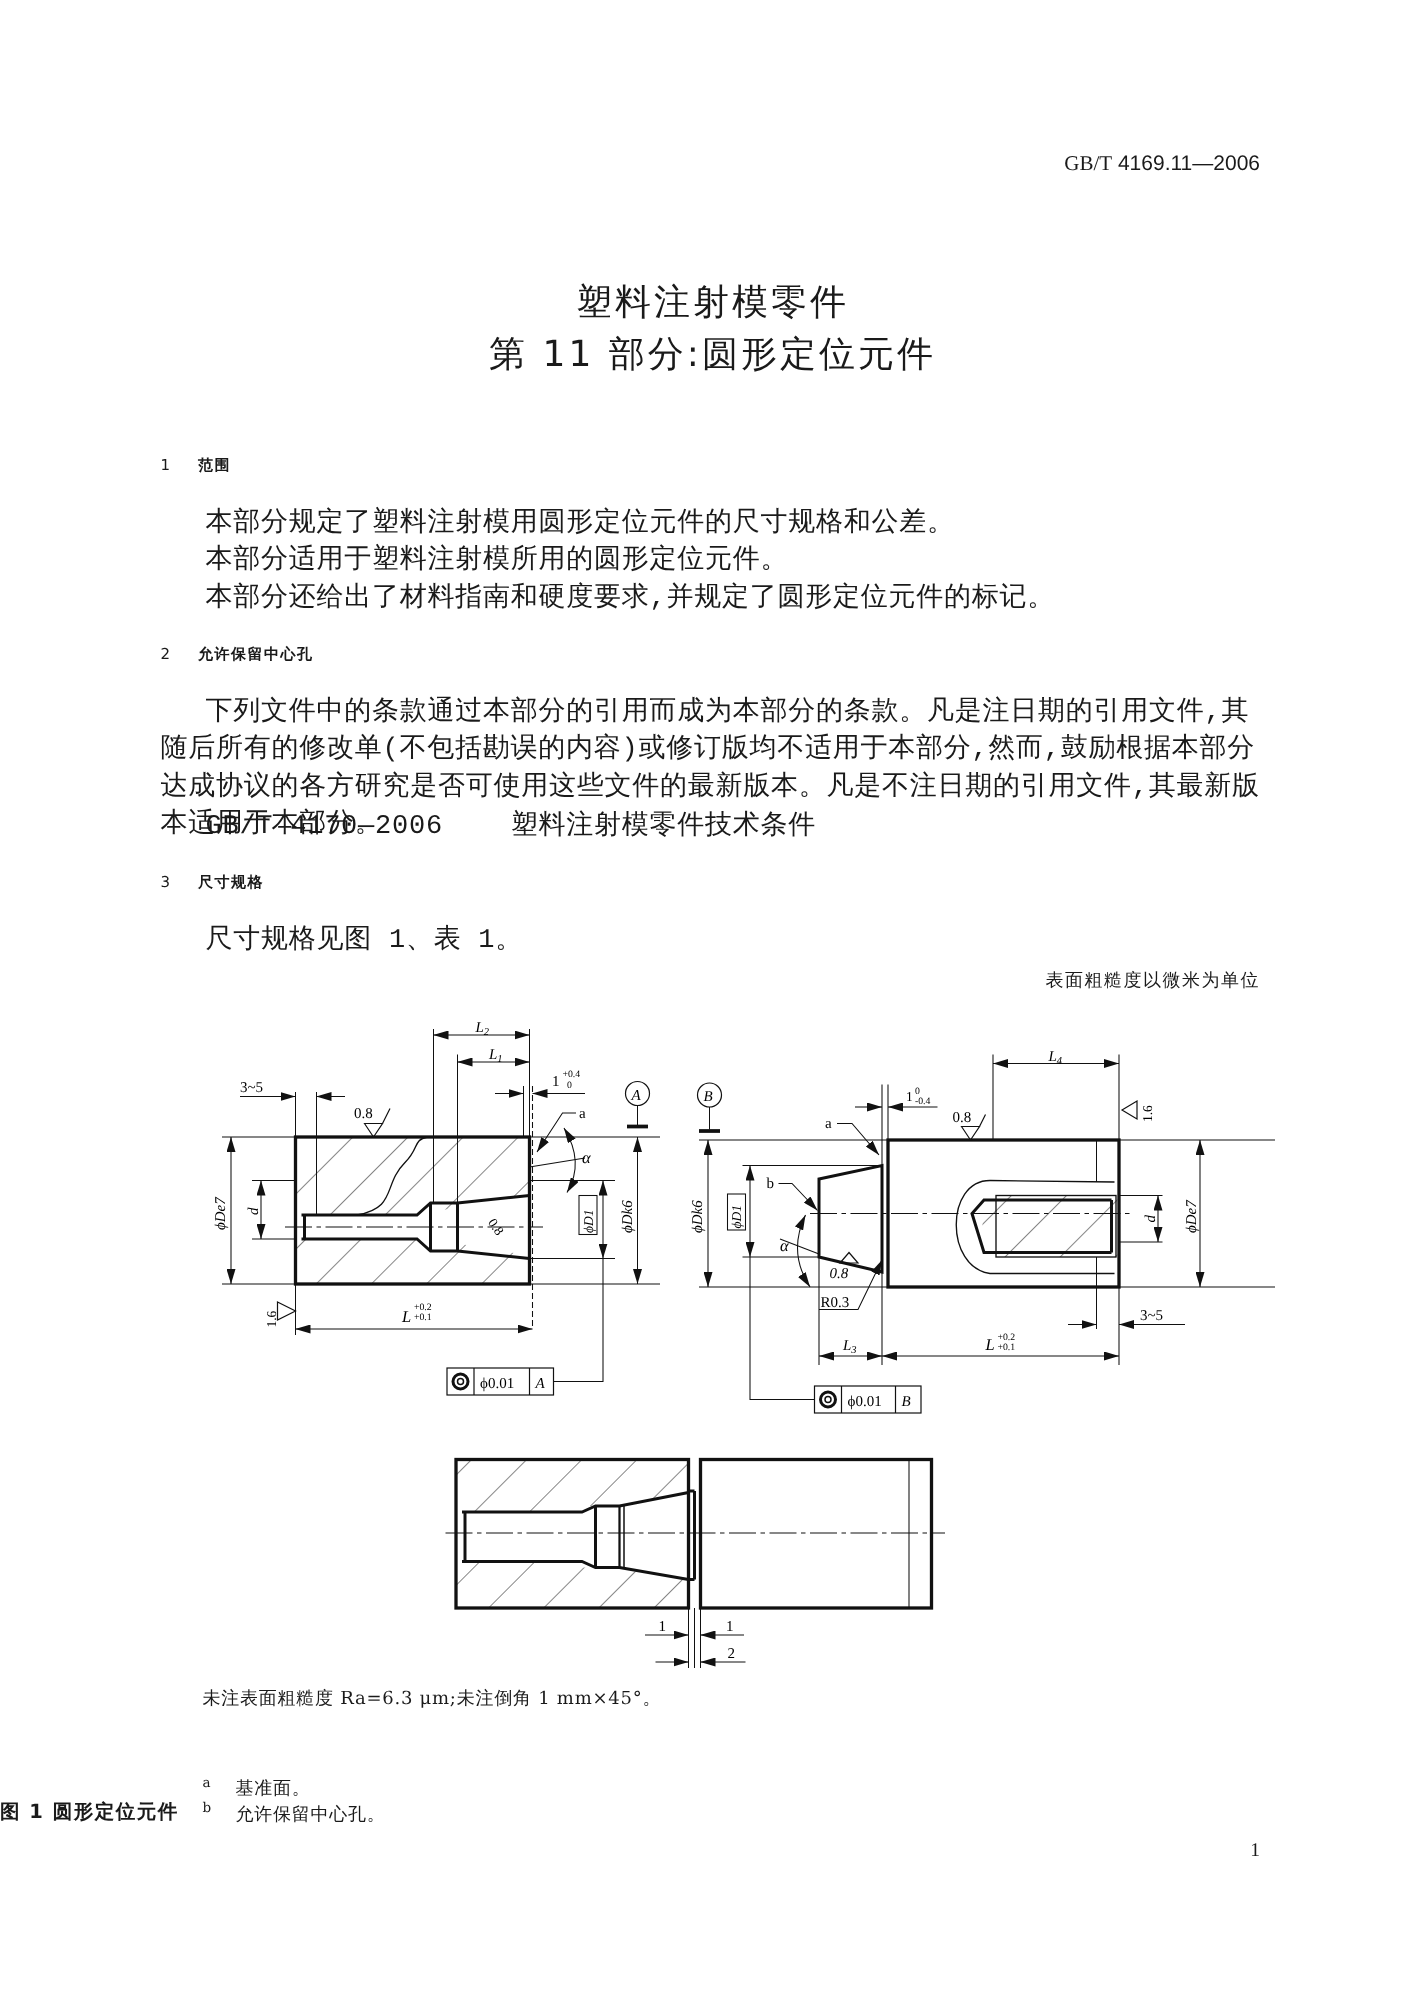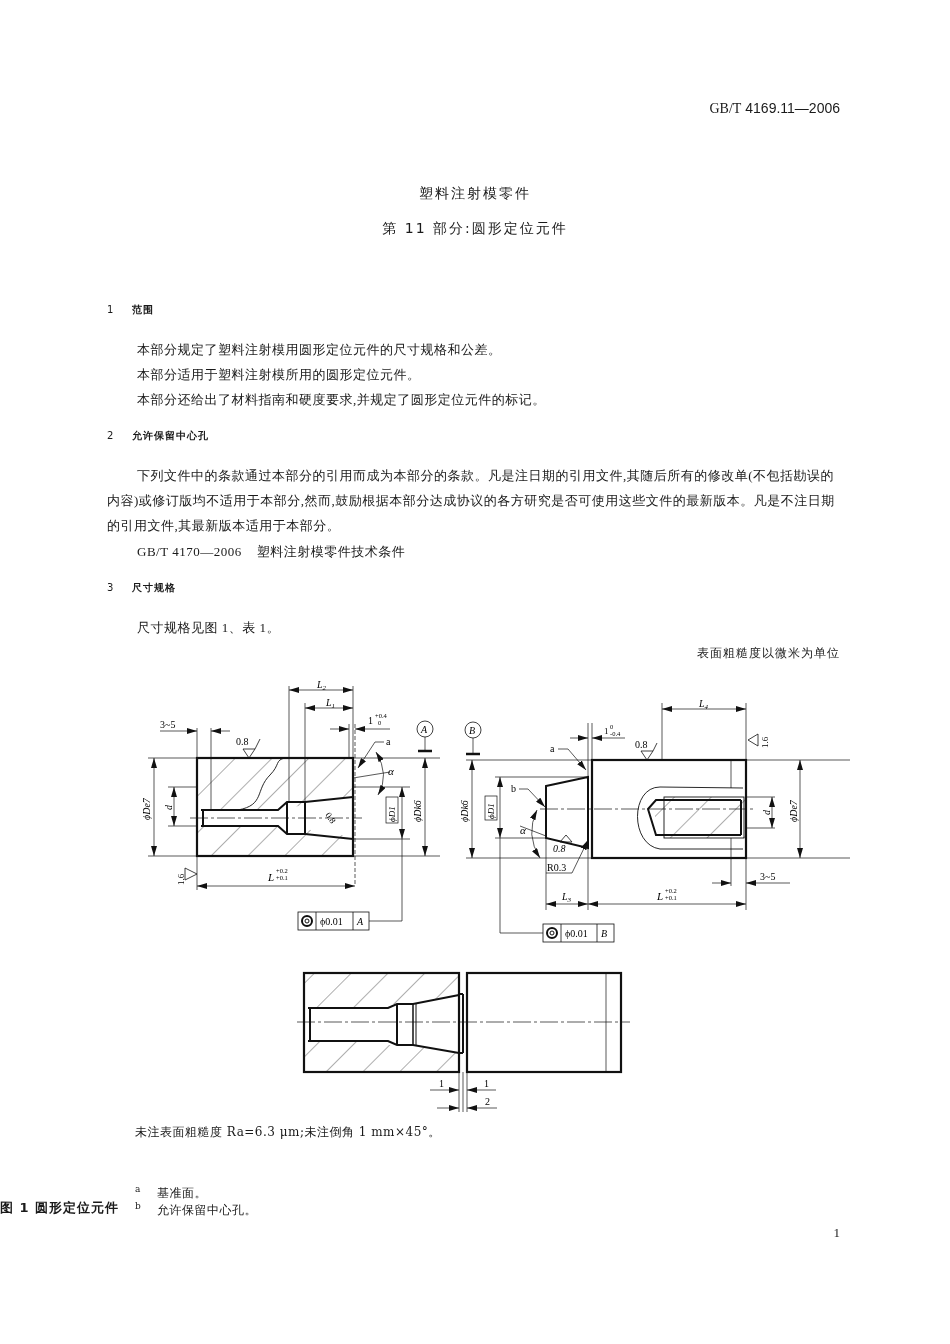--- a/index.html
+++ b/index.html
@@ -1,24 +1,24 @@
 <!DOCTYPE html>
 <html><head>
 <meta charset="utf-8">
 <style>
   html, body { margin: 0; padding: 0; background: #ffffff; }
   body { width: 950px; height: 1344px; position: relative; overflow: hidden; color: #1a1a1a; }
   .std-code { position: absolute; top: 100px; right: 110px; font-size: 14px; font-family: "Liberation Sans", sans-serif; }
   .std-code b { font-family: "Liberation Serif", serif; font-weight: normal; }
-  .title { position: absolute; left: 0; width: 950px; text-align: center; font-family: "DejaVu Sans", sans-serif; font-size: 14px; letter-spacing: 2px; }
+  .title { position: absolute; left: 0; width: 950px; text-align: center; font-family: "DejaVu Sans", sans-serif; font-size: 24px; letter-spacing: 2px; }
   .title1 { top: 185px; }
   .title2 { top: 220px; }
   .heading { position: absolute; left: 107px; font-family: "DejaVu Sans", sans-serif; font-size: 10px; font-weight: bold; letter-spacing: 1px; }
   .heading .num { display: inline-block; width: 25px; font-weight: normal; }
-  .para { position: absolute; left: 107px; width: 735px; font-family: Liberation Serif, serif; font-size: 13px; line-height: 25px; letter-spacing: 0.5px; }
+  .para { position: absolute; left: 107px; width: 735px; font-family: Liberation Mono, monospace; font-size: 18px; line-height: 25px; letter-spacing: 0.5px; }
   .indent { text-indent: 30px; }
   .unit-note { position: absolute; top: 645px; right: 110px; font-family: "DejaVu Serif", serif; font-size: 12px; letter-spacing: 1px; }
   .drawing { position: absolute; left: 0; top: 0; }
   .notes { position: absolute; left: 135px; font-family: "DejaVu Serif", serif; font-size: 12px; letter-spacing: 0.5px; }
   .notes sup { font-size: 9px; display: inline-block; width: 22px; }
   .fig-caption { position: absolute; top: 1199px; left: 0; width: 950px; text-align: left; font-family: "DejaVu Sans", sans-serif; font-size: 13px; font-weight: bold; letter-spacing: 1px; }
   .page-num { position: absolute; top: 1225px; right: 110px; font-family: "Liberation Serif", serif; font-size: 13px; }
   svg text { font-family: "Liberation Serif", serif; }
 </style>
 </head>

